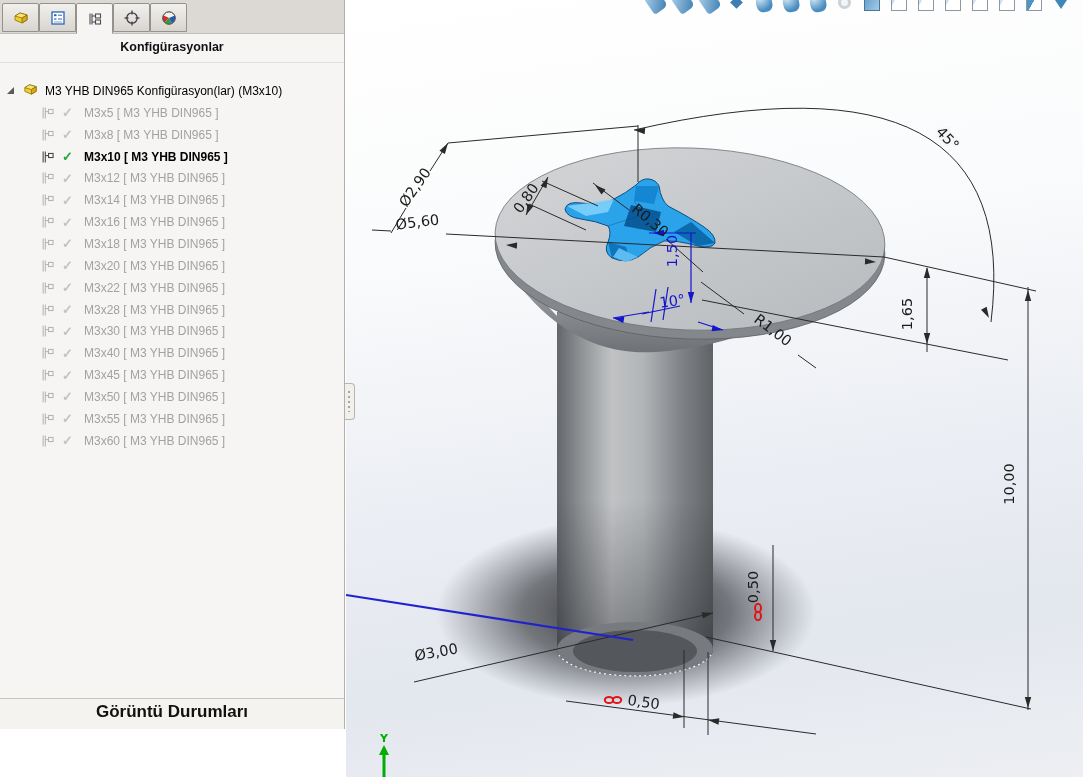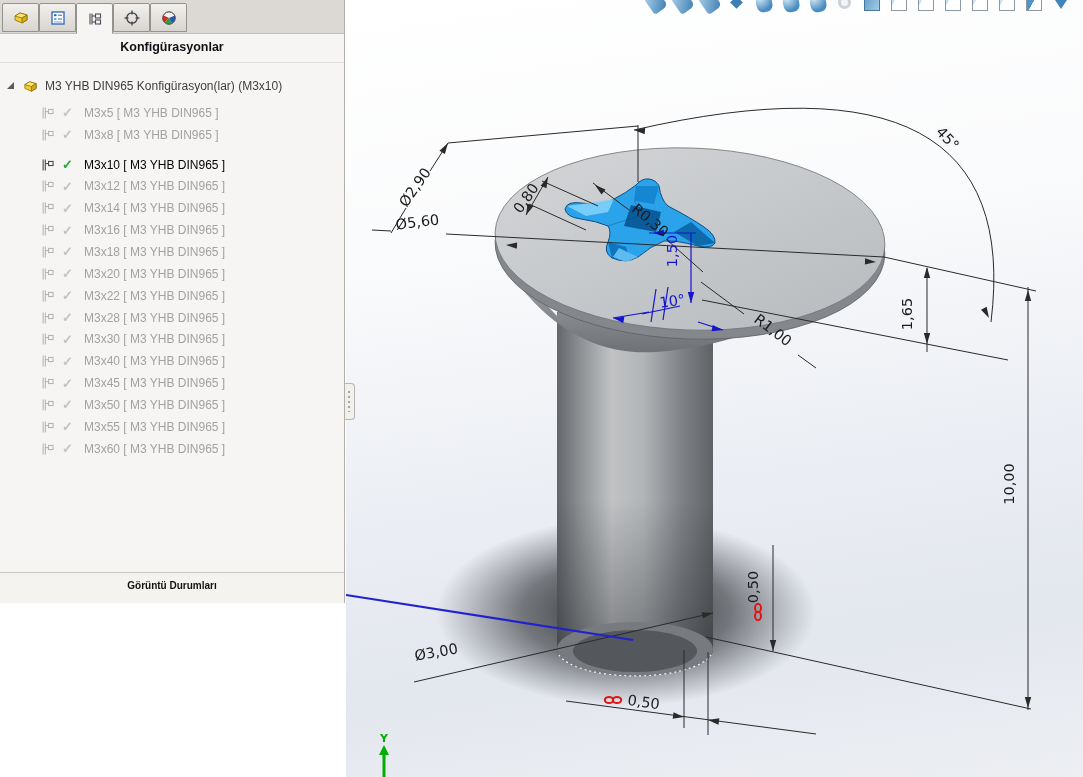--- a/index.html
+++ b/index.html
@@ -1,44 +1,44 @@
 <!DOCTYPE html>
 <html><head>
 <meta charset="utf-8">
 <style>
   html,body{margin:0;padding:0;background:#fff;width:1083px;height:777px;overflow:hidden;
     font-family:"Liberation Sans",sans-serif;-webkit-font-smoothing:antialiased;}
   #app{position:relative;width:1083px;height:777px;}
 
   
-  .left-panel{position:absolute;left:0;top:0;width:345px;height:603px;background:#f7f5f3;
+  .left-panel{position:absolute;left:0;top:0;width:345px;height:729px;background:#f7f5f3;
     border-right:1px solid #b3b0ab;box-sizing:border-box;}
   .tab-bar{position:absolute;left:0;top:0;width:100%;height:33px;background:#dcd9d4;
     border-bottom:1px solid #c2bfb9;}
   .tab{position:absolute;top:3px;width:37px;height:29px;border:1px solid #94928d;
     background:linear-gradient(#f2f0ed,#d8d5d0);box-sizing:border-box;
     display:flex;align-items:center;justify-content:center;border-radius:2px 2px 0 0;}
   .tab.active{background:#f7f5f3;height:31px;border-bottom:1px solid #f7f5f3;z-index:2;}
   .panel-header{position:absolute;left:0;top:33px;width:100%;height:29px;line-height:29px;
     text-align:center;font-size:12.5px;font-weight:bold;color:#111;border-bottom:1px solid #e2dfda;}
   .tree{position:absolute;left:0;top:63px;right:1px;bottom:30px;overflow:hidden;font-size:12px;}
-  .root-row{display:flex;align-items:center;height:24px;padding:11px 0 0 4px;color:#404040;}
+  .root-row{display:flex;align-items:flex-end;height:24px;padding:11px 0 0 4px;color:#000000;}
   .root-row .twisty{width:14px;height:14px;flex:0 0 14px;margin-right:4px;}
   .root-row .part-ic{width:17px;height:17px;flex:0 0 17px;margin-right:6px;}
   .tree-items{margin-top:4px;}
   .tree-row{display:flex;align-items:center;height:21.85px;padding-left:41px;color:#a2a2a2;}
   .cfg-ic{width:14px;height:14px;flex:0 0 14px;color:#b7b4b1;margin-right:7px;}
-  .tree-row.active{color:#000;font-weight:normal;margin-top:8px;}
+  .tree-row.active{color:#000;font-weight:bold;}
   .tree-row.active .cfg-ic{color:#43474c;}
   .check{width:16px;flex:0 0 16px;margin-right:6px;font-size:13px;color:#c3c3c3;font-weight:bold;}
   .check::before{content:"\2713";}
   .tree-row.active .check{color:#21a83c;}
   .lbl{white-space:nowrap;}
   .panel-footer{position:absolute;left:0;bottom:0;width:100%;height:30px;background:#f5f3f0;
-    border-top:1px solid #c9c6c1;text-align:center;font-size:10px;font-weight:bold;color:#111;
+    border-top:1px solid #c9c6c1;text-align:center;font-size:17px;font-weight:bold;color:#111;
     line-height:26px;}
   
   .splitter{position:absolute;left:345px;top:383px;width:9px;height:35px;background:#f2f0ed;
     border:1px solid #b9b6b1;border-left:none;border-radius:0 4px 4px 0;z-index:6;}
   .splitter::before{content:"";position:absolute;left:3px;top:7px;width:2px;height:21px;
     background:repeating-linear-gradient(#a9a6a1 0 2px,transparent 2px 5px);}
 
   
   .viewport{position:absolute;left:346px;top:0;width:737px;height:777px;
     background:linear-gradient(172deg,#ffffff 0%,#fafbfc 30%,#eaedf3 62%,#e3e7ee 80%,#edeff3 100%);}

